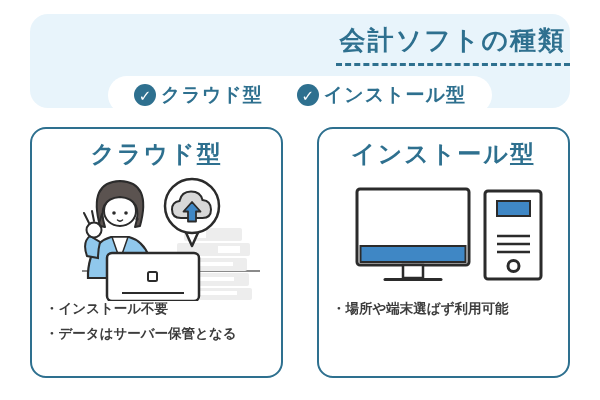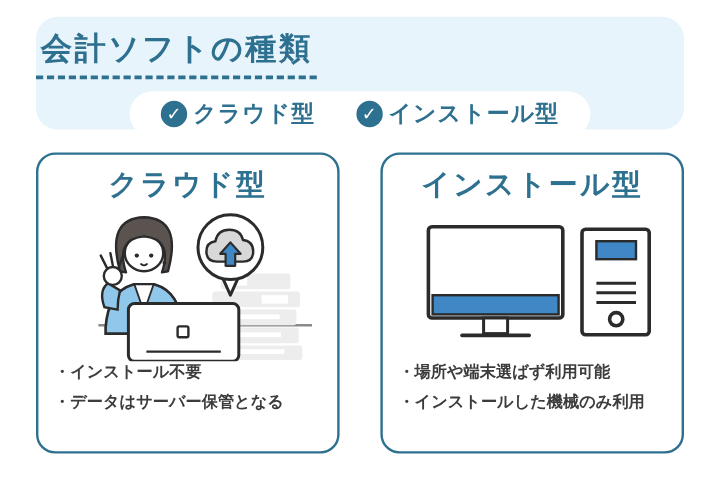--- a/index.html
+++ b/index.html
@@ -5,21 +5,21 @@
   html,body{margin:0;padding:0;background:#fff;}
   .stage{
     position:relative;width:600px;height:400px;background:#ffffff;overflow:hidden;
     font-family:"Liberation Sans","DejaVu Sans",sans-serif;
   }
   
   .band{
     position:absolute;left:30px;top:14px;width:540px;height:94px;
     background:#e8f4fb;border-radius:18px;
   }
-  .title-wrap{text-align:left;padding-top:9px;}
+  .title-wrap{text-align:right;padding-top:9px;}
   .page-title{
     display:inline-block;margin:0;padding:0 4px 5px;
     font-size:26px;font-weight:bold;color:#2e708f;letter-spacing:2px;
     border-bottom:3px dashed #2e708f;
   }
   .pill{
     position:absolute;left:50%;top:62px;transform:translateX(-50%);
     height:38px;background:#ffffff;border-radius:20px;
     display:flex;align-items:center;gap:34px;padding:0 26px;white-space:nowrap;
   }
@@ -39,21 +39,21 @@
   .card-right{left:317px;}
   .card-title{
     margin:9px 0 0;text-align:center;font-size:24px;font-weight:bold;
     color:#2e708f;letter-spacing:2px;
   }
   .illus{position:absolute;left:0;}
   .illus-left{top:37px;width:253px;height:135px;}
   .illus-right{top:50px;width:253px;height:110px;}
   .bullets{
     position:absolute;left:13px;top:168px;margin:0;padding:0;list-style:none;
-    font-size:13.5px;font-weight:bold;color:#3c3c3c;line-height:25px;white-space:nowrap;
+    font-size:13.5px;font-weight:bold;color:#3c3c3c;line-height:25px;white-space:nowrap;font-family:Liberation Mono, monospace;
   }
 </style>
 </head>
 <body>
 
 <div class="stage">
 
   <div class="band">
     <div class="title-wrap">
       <h1 class="page-title">会計ソフトの種類</h1>
@@ -151,17 +151,16 @@
           <line x1="178" y1="57" x2="211" y2="57"></line>
           <line x1="178" y1="65" x2="211" y2="65"></line>
           <line x1="178" y1="73" x2="211" y2="73"></line>
         </g>
         <circle cx="194.5" cy="87" r="5.5" fill="#ffffff" stroke="#2b2b2b" stroke-width="3"></circle>
       </g>
     </svg>
 
     <ul class="bullets">
       <li>・場所や端末選ばず利用可能</li>
-      <li>・インストールした機械のみ利用</li>
     </ul>
   </section>
 
 </div>
 
 </body></html>

